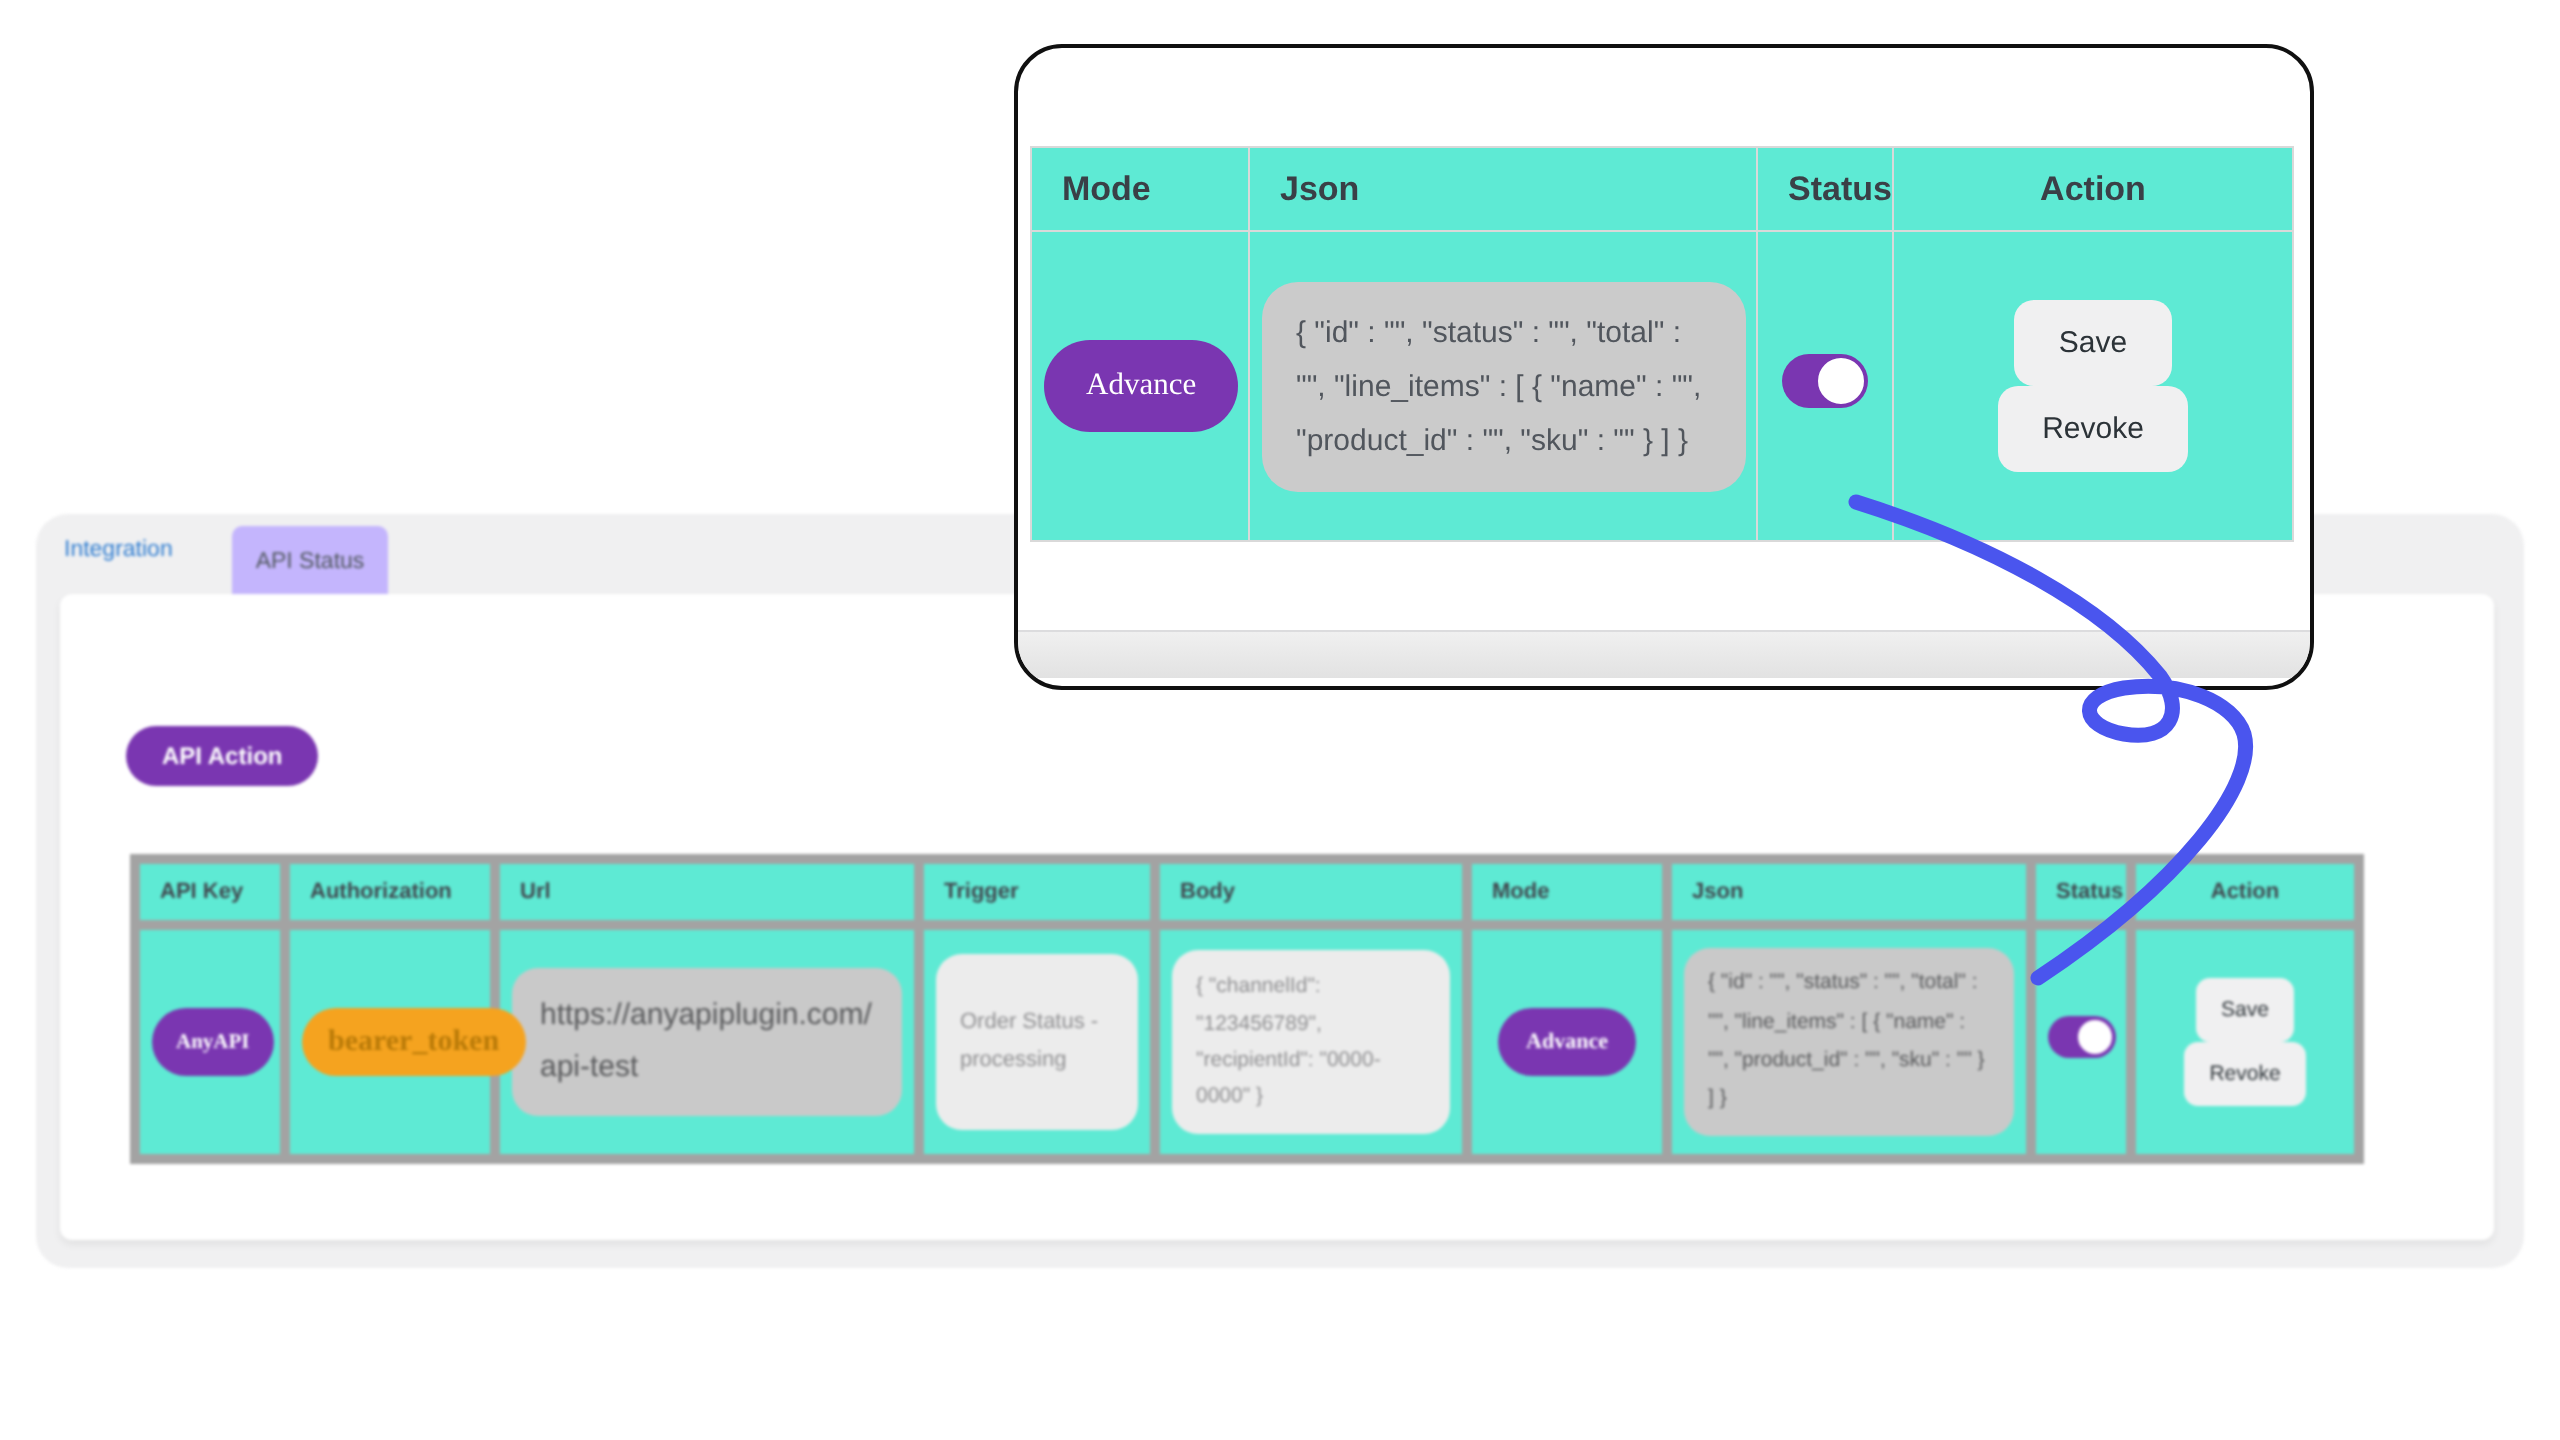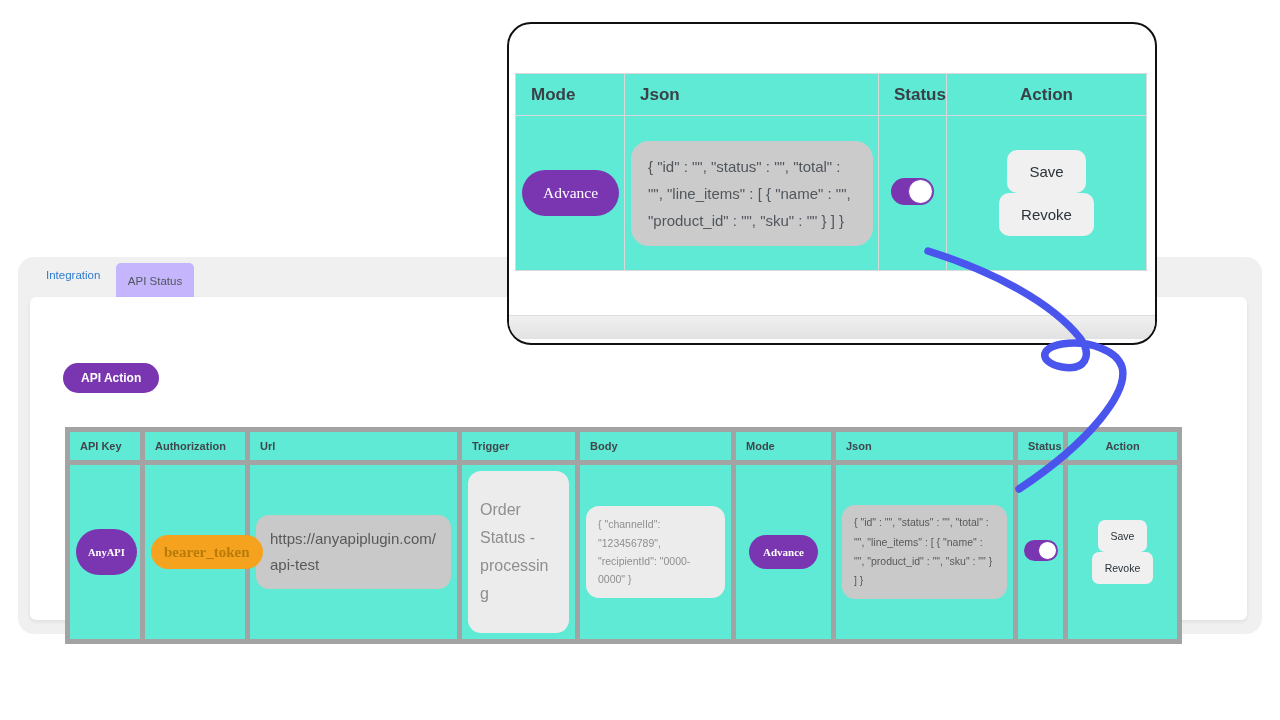--- a/index.html
+++ b/index.html
@@ -4,21 +4,21 @@
 <style>
   * { margin:0; padding:0; box-sizing:border-box; }
   html,body { width:1280px; height:720px; background:#ffffff; overflow:hidden;
               font-family:"Liberation Sans", sans-serif; }
   .page { position:relative; width:1280px; height:720px; background:#fff; }
 
   
   .panel { position:absolute; left:18px; top:257px; width:1244px; height:377px;
            background:#f0f0f1; border-radius:16px; filter:blur(0.7px); }
   .tabs { position:absolute; left:0; top:0; height:40px; width:100%; }
-  .tab-link { position:absolute; left:28px; top:12px; font-size:11.5px; color:#2e7cd0;
+  .tab-link { position:absolute; left:14px; top:12px; font-size:11.5px; color:#2e7cd0;
               text-decoration:none; cursor:pointer; }
   .tab-active { position:absolute; left:98px; top:6px; width:78px; height:36px;
                 background:#c4b5fd; border-radius:5px 5px 0 0; color:#50575e;
                 font-size:11.5px; display:flex; align-items:center; justify-content:center; }
   .content-card { position:absolute; left:12px; top:40px; width:1217px; height:323px;
                   background:#ffffff; border-radius:6px; box-shadow:0 2px 4px rgba(0,0,0,.07); }
   .api-action { position:absolute; left:33px; top:66px; height:30px; padding:0 18px;
                 font-size:12px; font-weight:bold; }
 
   
@@ -33,24 +33,24 @@
   .grid th, .grid td { border:5px solid #a3a3a3; vertical-align:middle; }
   .main-grid { position:absolute; left:35px; top:130px; width:1112px; }
   .main-grid th { height:33px; font-size:11px; font-weight:600; color:#40464d;
                   text-align:left; padding:0 10px; }
   .main-grid th.center { text-align:center; }
   .main-grid td { height:117px; padding:6px; text-align:center; }
   .block { border-radius:13px; text-align:left; line-height:1.75; overflow-wrap:anywhere; }
   .block.dark  { background:#c9c9c9; color:#58595b; }
   .block.light { background:#ececec; color:#8f8f91; }
   .url-block    { font-size:15px; padding:11px 14px; }
-  .trigger-block{ font-size:16px; padding:25px 12px; }
+  .trigger-block{ font-size:11px; padding:25px 12px; }
   .body-block   { font-size:10.5px; padding:9px 12px; }
   .json-block-sm{ font-size:10.5px; padding:8px 12px; line-height:1.85; }
-  .pill.sm-key  { height:46px; padding:0 12px; font-size:10.5px; font-weight:bold; }
+  .pill.sm-key  { height:34px; padding:0 12px; font-size:10.5px; font-weight:bold; }
   .pill.sm-auth { height:34px; padding:0 13px; font-size:15px; }
   .pill.sm-mode { height:34px; padding:0 14px; font-size:11px; font-weight:bold; }
   .btn { background:#f0f0f1; border:none; border-radius:7px; color:#2c3338;
          font-family:"Liberation Sans", sans-serif; cursor:pointer; }
   .btn.sm { font-size:10.5px; padding:10px 13px; margin:0 3px; }
 
   
   .toggle { position:relative; display:inline-block; background:#7a36b1;
             border-radius:999px; cursor:pointer; }
   .toggle .knob { position:absolute; top:1px; right:1px; background:#ffffff;

